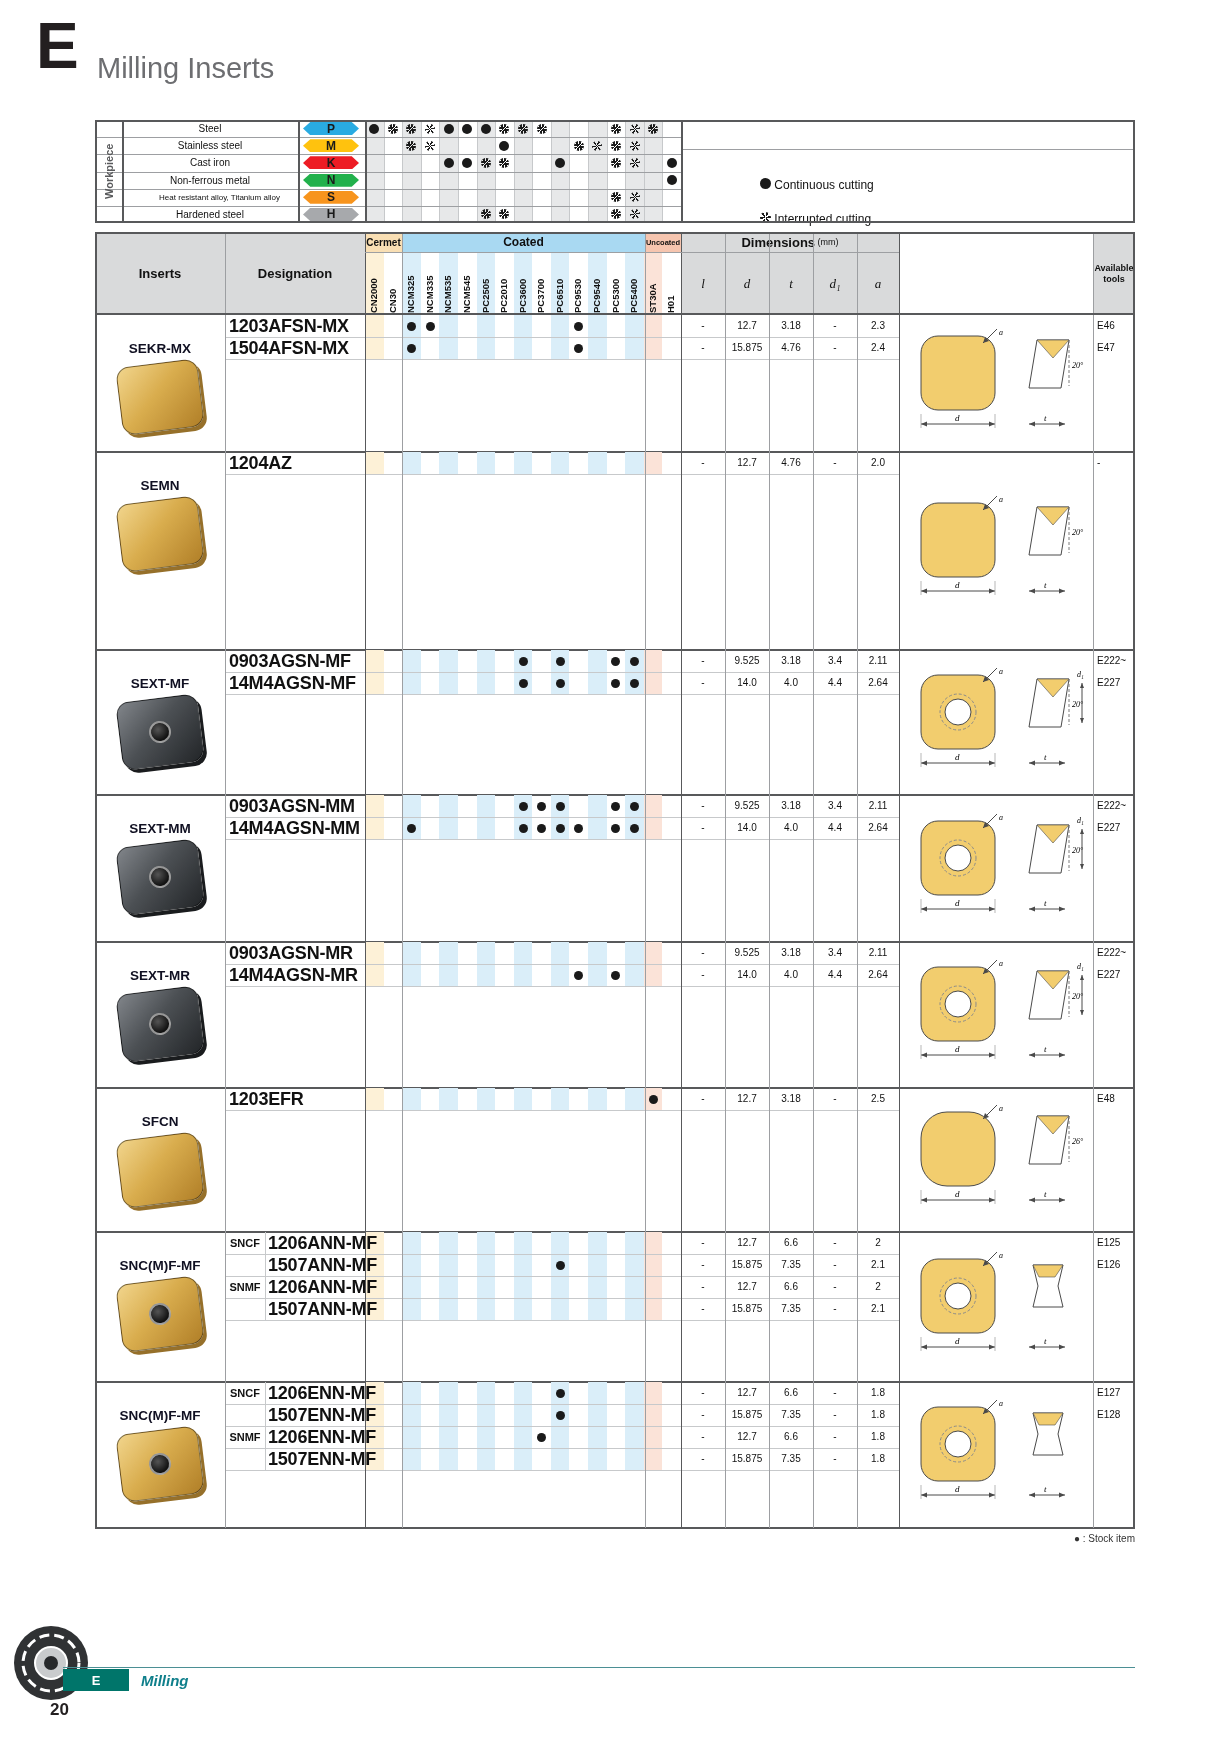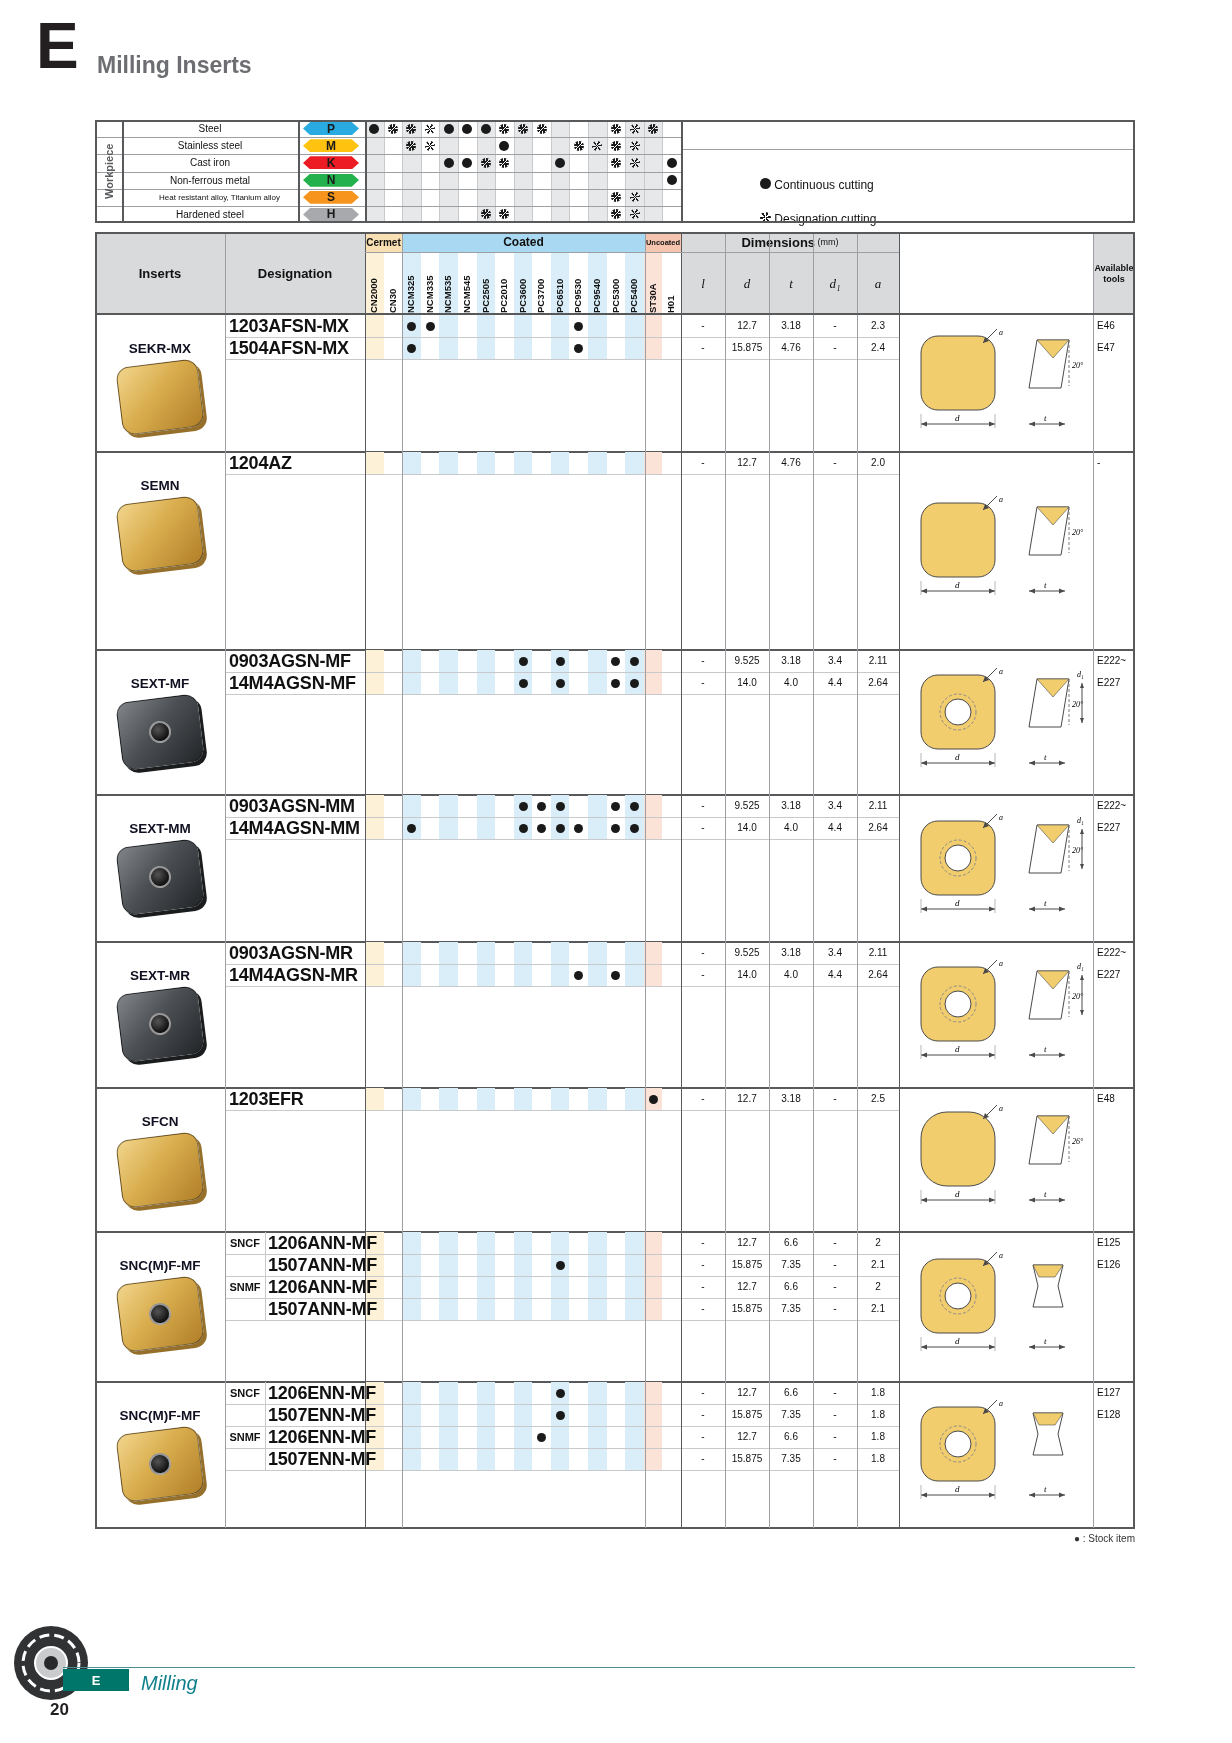--- a/index.html
+++ b/index.html
@@ -29,21 +29,21 @@
           border-radius:50%; background:radial-gradient(circle at 40% 35%, #555 0%, #111 70%);
           border:2px solid rgba(255,255,255,.55); }
   svg text { font-family:"Liberation Serif", serif; font-style:italic; }
   .dimItal { font-family:"Liberation Serif", serif; font-style:italic; font-size:13px; }
 </style>
 </head>
 <body>
 
 <div id="page">
   <div class="abs" style="left:36px;top:14px;font-size:64px;font-weight:800;color:#231f20;line-height:1;">E</div>
-  <div class="abs" style="left:97px;top:52px;font-size:23px;font-weight:bold;color:#6d6e71;">Milling Inserts</div>
+  <div class="abs" style="left:97px;top:52px;font-size:29px;font-weight:normal;color:#6d6e71;">Milling Inserts</div>
 
   <div id="topTable" class="abs" style="left: 95px; top: 120px; width: 1040px; height: 103px;">
       <div class="abs" style="left: 270px; top: 0px; width: 18.5882px; height: 103px; background: rgb(231, 232, 233);"></div>
       <div class="abs" style="left: 307.176px; top: 0px; width: 18.5882px; height: 103px; background: rgb(231, 232, 233);"></div>
       <div class="abs" style="left: 344.353px; top: 0px; width: 18.5882px; height: 103px; background: rgb(231, 232, 233);"></div>
       <div class="abs" style="left: 381.529px; top: 0px; width: 18.5882px; height: 103px; background: rgb(231, 232, 233);"></div>
       <div class="abs" style="left: 418.706px; top: 0px; width: 18.5882px; height: 103px; background: rgb(231, 232, 233);"></div>
       <div class="abs" style="left: 455.882px; top: 0px; width: 18.5882px; height: 103px; background: rgb(231, 232, 233);"></div>
       <div class="abs" style="left: 493.059px; top: 0px; width: 18.5882px; height: 103px; background: rgb(231, 232, 233);"></div>
       <div class="abs" style="left: 530.235px; top: 0px; width: 18.5882px; height: 103px; background: rgb(231, 232, 233);"></div>
@@ -183,21 +183,21 @@
       <div class="abs ctr" style="left: 511.647px; top: 85.8333px; width: 18.5882px; height: 17.1667px;">
         <span class="sym g" style="width:10px;height:10px;"></span>
       </div>
       <div class="abs ctr" style="left: 530.235px; top: 85.8333px; width: 18.5882px; height: 17.1667px;">
         <span class="sym i" style="width:10px;height:10px;"></span>
       </div>
       <div class="abs rot ctr" style="left: 0px; top: 0px; width: 27px; height: 103px; font-weight: bold; font-size: 11px; color: rgb(88, 89, 91);">Workpiece</div>
       <div class="abs gl" style="left: 586px; top: 29.1833px; width: 454px; height: 1px;"></div>
       <div class="abs" style="left: 665px; top: 56.6833px; width: 260px; height: 17px; font-size: 12px; line-height: 17px;"><span class="sym c" style="width:11px;height:11px;"></span> <span style="vertical-align:middle">Continuous cutting</span></div>
       <div class="abs" style="left: 665px; top: 73.6833px; width: 260px; height: 17px; font-size: 12px; line-height: 17px; margin-top: 47px;"><span class="sym g" style="width:11px;height:11px;"></span> <span style="vertical-align:middle">General cutting</span></div>
-      <div class="abs" style="left: 665px; top: 90.6833px; width: 260px; height: 17px; font-size: 12px; line-height: 17px;"><span class="sym i" style="width:11px;height:11px;"></span> <span style="vertical-align:middle">Designation cutting</span></div>
+      <div class="abs" style="left: 665px; top: 90.6833px; width: 260px; height: 17px; font-size: 12px; line-height: 17px;"><span class="sym i" style="width:11px;height:11px;"></span> <span style="vertical-align:middle">Interrupted cutting</span></div>
       <div class="abs bl" style="left: 0px; top: 0px; width: 1040px; height: 2px;"></div>
       <div class="abs bl" style="left: 0px; top: 101px; width: 1040px; height: 2px;"></div>
       <div class="abs bl" style="left: 0px; top: 0px; width: 1.5px; height: 103px;"></div>
       <div class="abs bl" style="left: 27px; top: 0px; width: 1.5px; height: 103px;"></div>
       <div class="abs bl" style="left: 203px; top: 0px; width: 1.5px; height: 103px;"></div>
       <div class="abs bl" style="left: 270px; top: 0px; width: 1.5px; height: 103px;"></div>
       <div class="abs bl" style="left: 586px; top: 0px; width: 1.5px; height: 103px;"></div>
       <div class="abs bl" style="left: 1038px; top: 0px; width: 1.5px; height: 103px;"></div>
     </div>
   <div id="mainTable" class="abs" style="left: 95px; top: 232px; width: 1040px; height: 1296px;">
@@ -731,15 +731,15 @@
   <div class="abs" style="right:97px;top:1533px;font-size:10px;color:#333;">● : Stock item</div>
 
   <svg class="abs" style="left:12px;top:1624px;" width="78" height="78" viewBox="0 0 78 78">
     <circle cx="39" cy="39" r="37" fill="#303234"></circle>
     <circle cx="39" cy="39" r="28" fill="none" stroke="#ffffff" stroke-width="3" stroke-dasharray="10 5"></circle>
     <circle cx="39" cy="39" r="16" fill="#c9cbcd" stroke="#ffffff" stroke-width="2"></circle>
     <circle cx="39" cy="39" r="7" fill="#27292b"></circle>
   </svg>
   <div class="abs" style="left:63px;top:1667px;width:1072px;height:1px;background:#4b8f94;"></div>
   <div class="abs ctr" style="left:63px;top:1669px;width:66px;height:22px;background:#00756a;color:#fff;font-weight:bold;font-size:13px;">E</div>
-  <div class="abs" style="left:141px;top:1672px;font-size:20px;font-weight:normal;font-style:italic;color:#0f7f8b;">Milling</div>
+  <div class="abs" style="left:141px;top:1672px;font-size:15px;font-weight:bold;font-style:italic;color:#0f7f8b;">Milling</div>
   <div class="abs" style="left:50px;top:1700px;font-size:17px;font-weight:bold;color:#231f20;">20</div>
 </div>
 
 </body></html>

